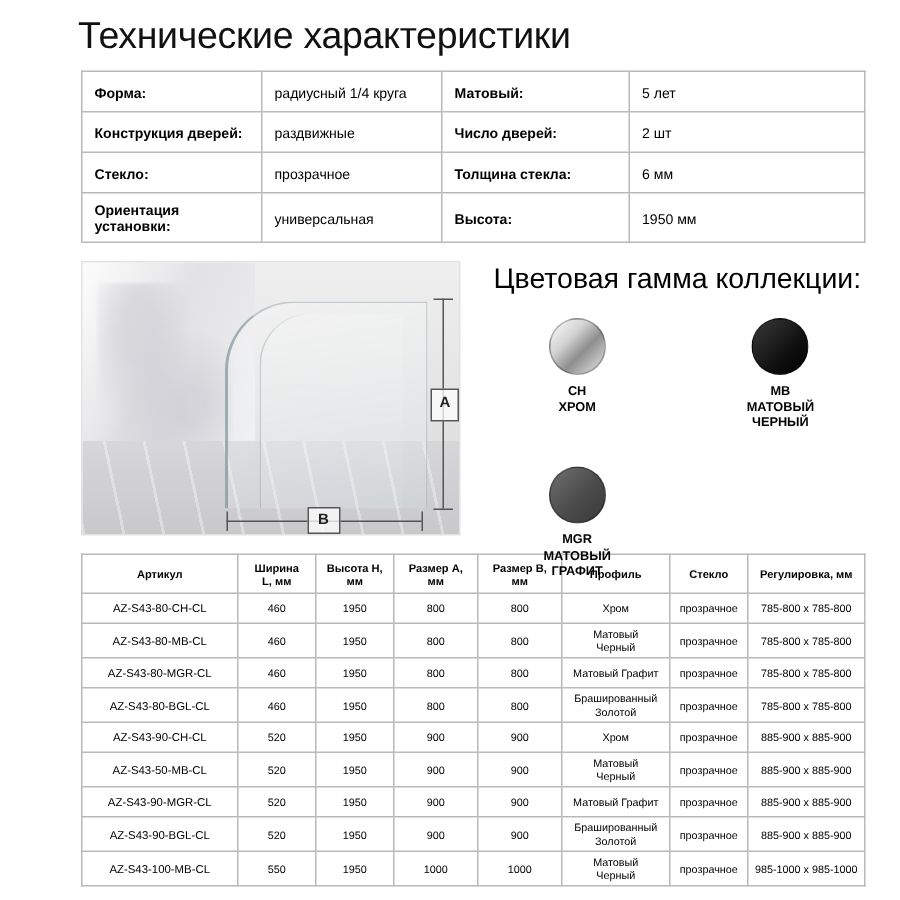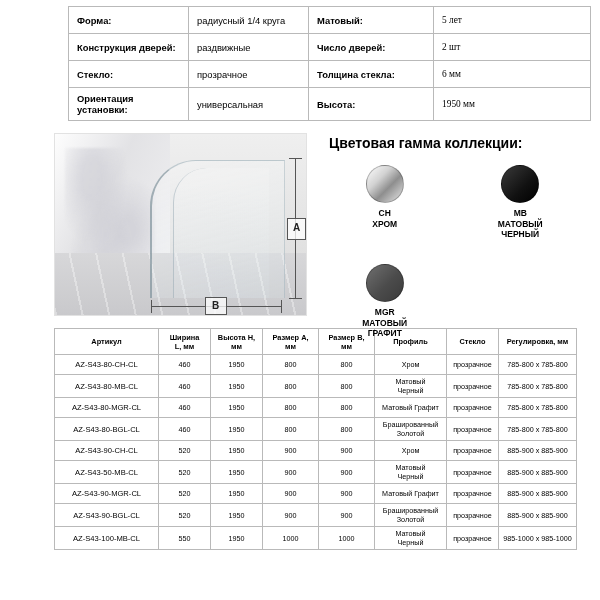--- a/index.html
+++ b/index.html
@@ -20,35 +20,35 @@
     font-weight: 400;
     letter-spacing: -0.2px;
     margin: 4px 0 8px 40px;
     color: #111;
   }
 
   
   table.specs {
     border-collapse: collapse;
     width: 522px;
-    margin-left: 56px;
+    margin-left: 42px;
     table-layout: fixed;
   }
   table.specs td {
     border: 1px solid #b9b9b9;
     font-size: 9.4px;
     padding: 5px 8px;
     height: 27px;
     vertical-align: middle;
   }
   td.lbl { font-weight: bold; }
   .c1 { width: 120px; }
   .c2 { width: 120px; }
   .c3 { width: 125px; }
-  .c4 { width: 157px; font-family: Liberation Serif, serif; }
+  .c4 { width: 157px; }
 
   
   .middle {
     display: flex;
     margin-left: 42px;
     margin-top: 12px;
     width: 522px;
     height: 185px;
   }
   .photo-wrap {
@@ -113,22 +113,22 @@
     position:absolute;
     border:1px solid #555;
     background:rgba(255,255,255,.75);
   }
 
   .colors {
     flex: 1;
     padding-left: 22px;
   }
   .colors h2 {
-    font-size: 14px;
-    font-weight: bold;
+    font-size: 19px;
+    font-weight: normal;
     margin: 2px 0 14px 0;
   }
   .swatch-grid {
     display: grid;
     grid-template-columns: 1fr 1fr;
     row-gap: 10px;
     column-gap: 8px;
     gap: 24px;
   }
   .swatch-cell { text-align: center; }
@@ -181,20 +181,21 @@
   .w-b { width: 56px; }
   .w-prof { width: 72px; }
   .w-steklo { width: 52px; }
   .w-reg { width: 78px; }
 </style>
 </head>
 <body>
 
 <div class="page">
 
+  <div class="title">Технические характеристики</div>
 
   <table class="specs">
     <tbody>
       <tr>
         <td class="lbl c1">Форма:</td>
         <td class="c2">радиусный 1/4 круга</td>
         <td class="lbl c3">Матовый:</td>
         <td class="c4">5 лет</td>
       </tr>
       <tr>

